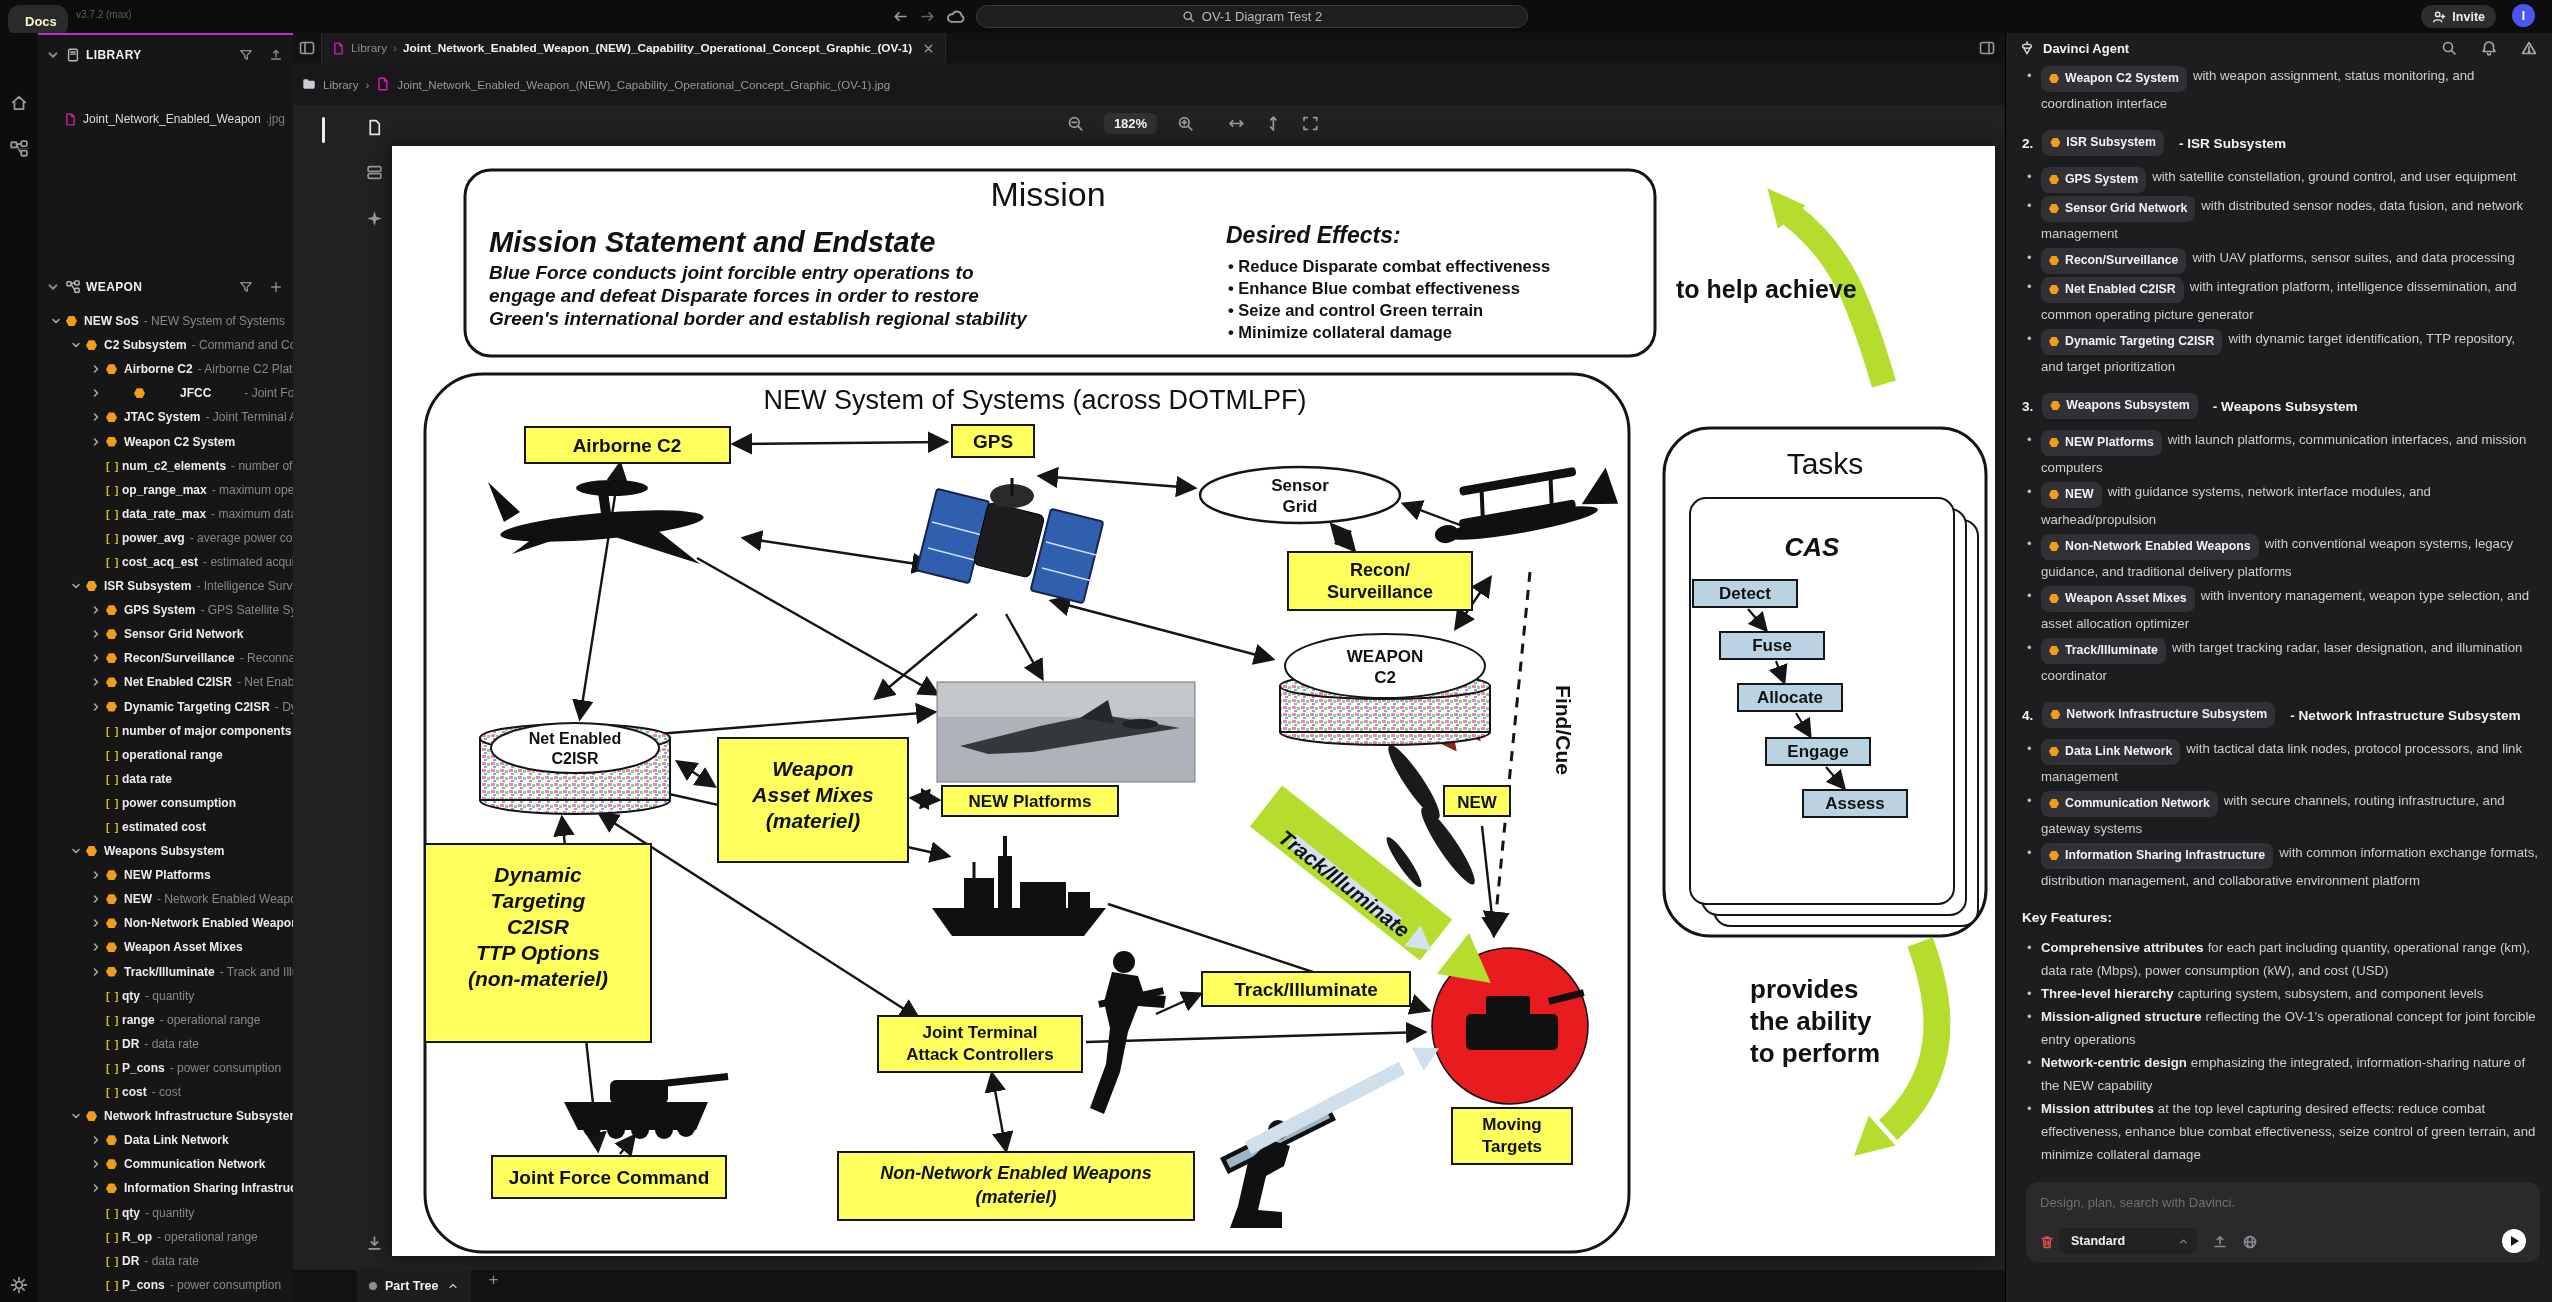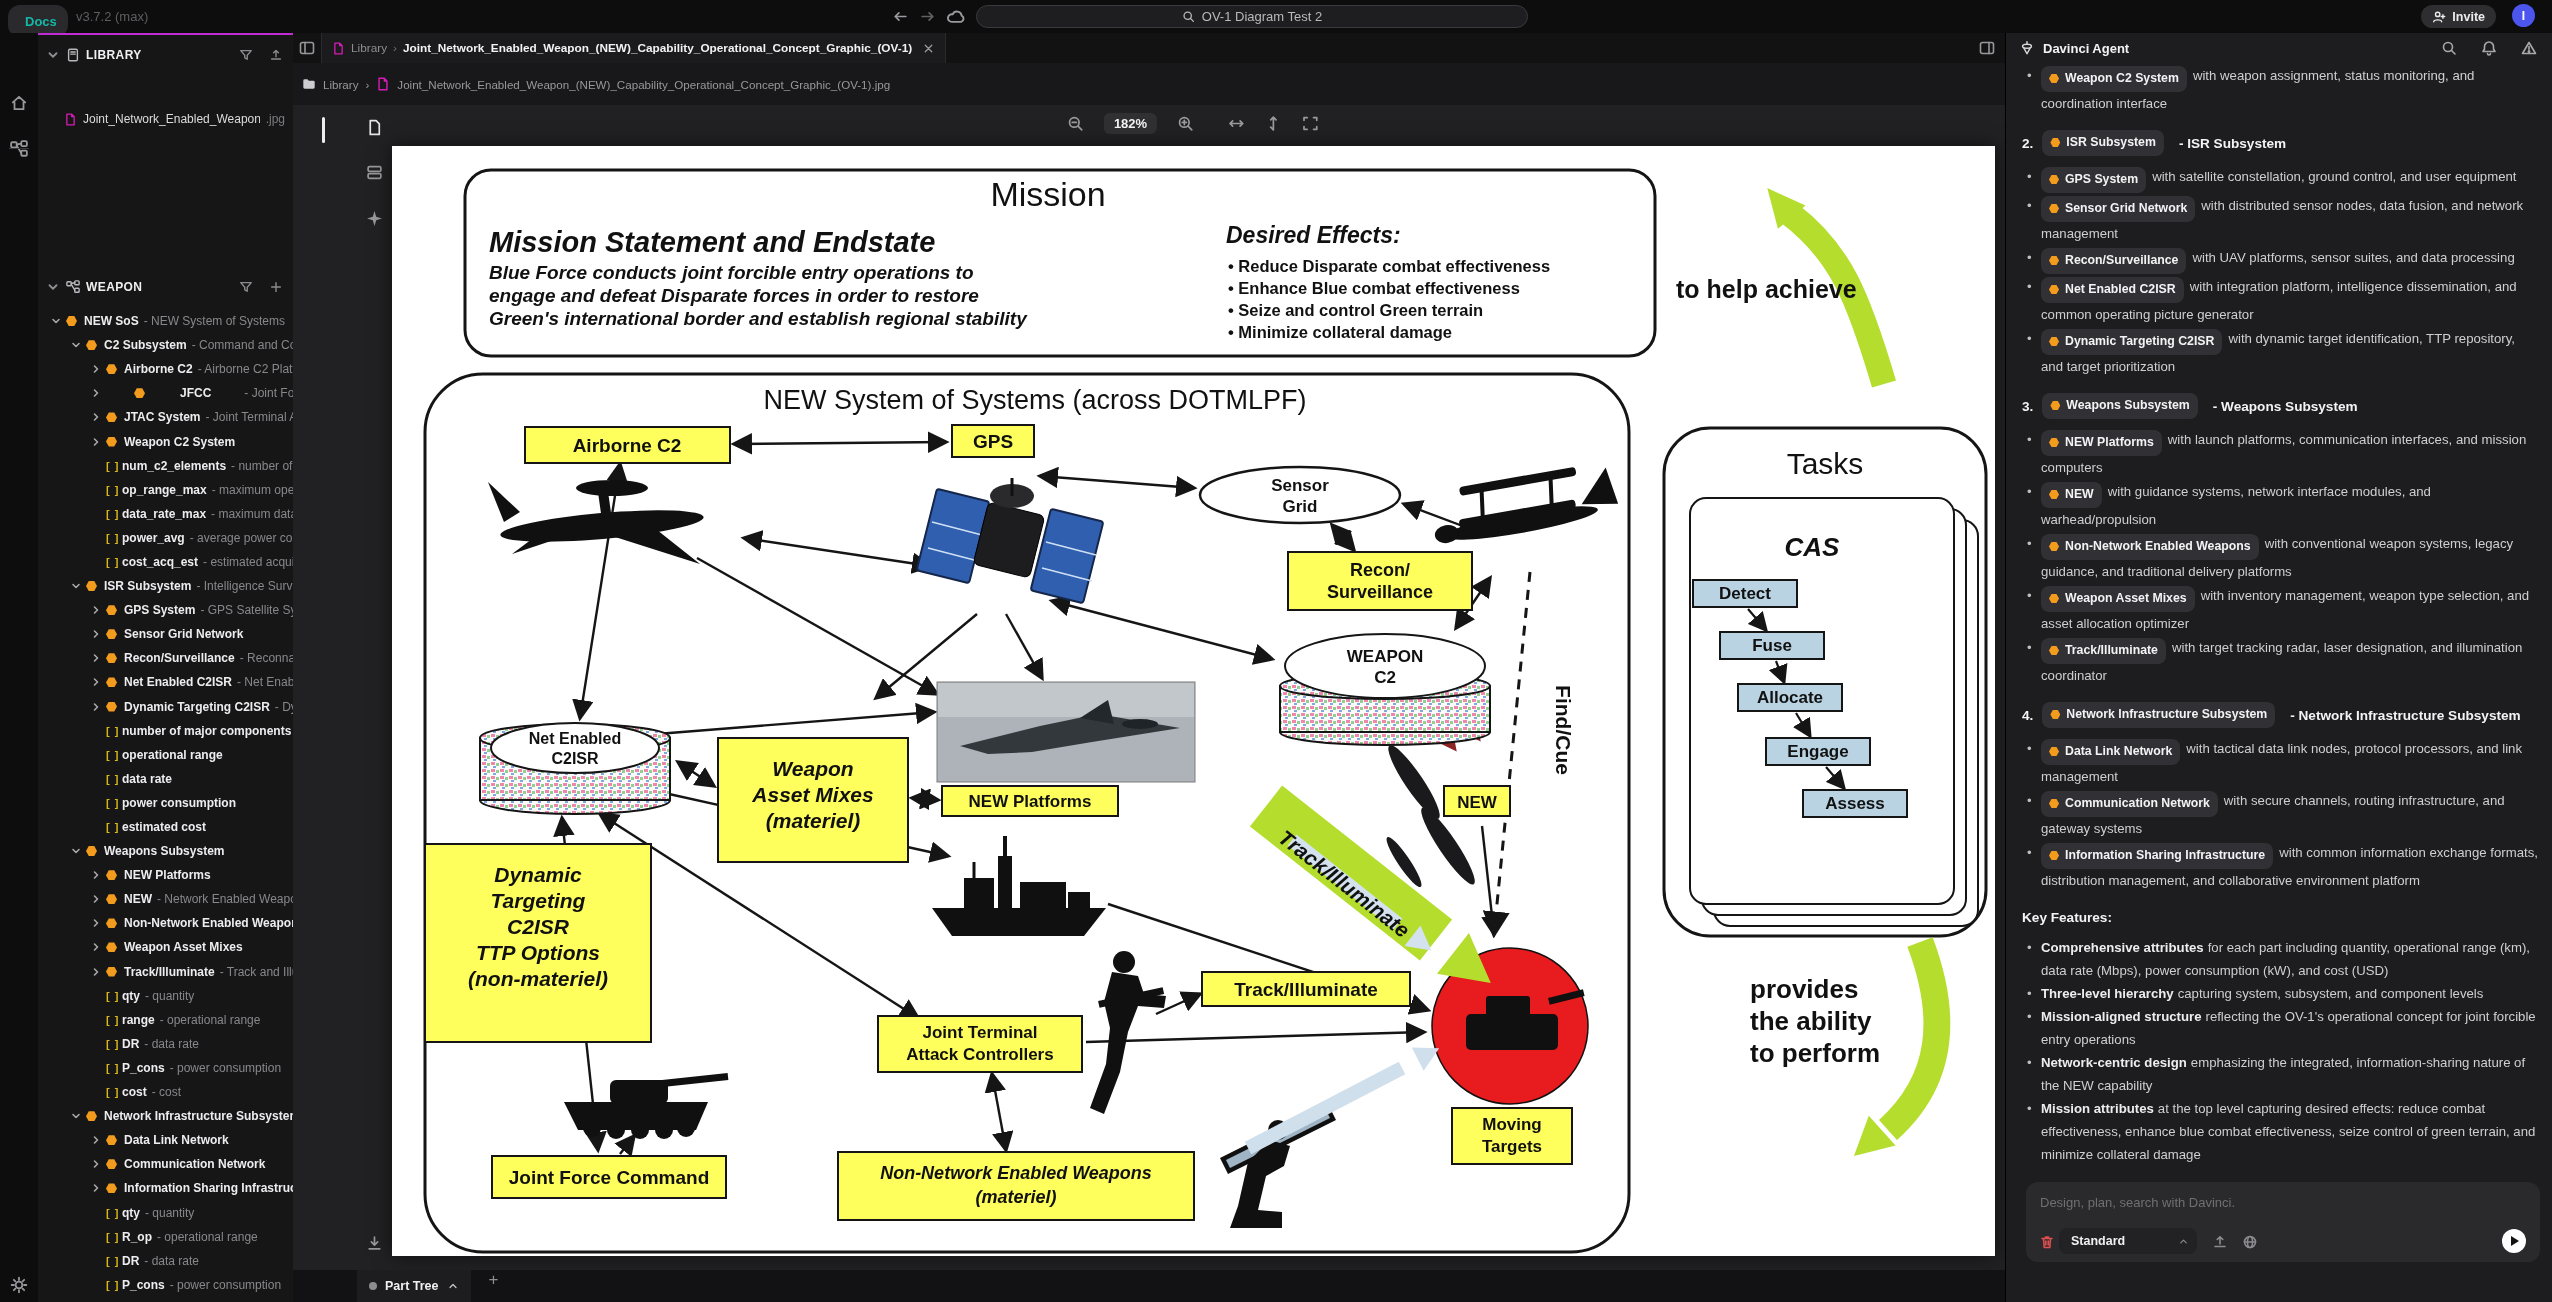--- a/index.html
+++ b/index.html
@@ -4,22 +4,22 @@
 <style>
   * { margin:0; padding:0; box-sizing:border-box; }
   html,body { width:2552px; height:1302px; background:#0d0d0e; overflow:hidden;
               font-family:"Liberation Sans", sans-serif; }
   #app { position:relative; width:2552px; height:1302px; }
   .ic { stroke:currentColor; fill:none; stroke-width:1.6; stroke-linecap:round; stroke-linejoin:round; }
 
   
   #topbar { position:absolute; left:0; top:0; width:2552px; height:33px; background:#0d0d0e; }
   #docs-pill { position:absolute; left:8px; top:5px; height:32px; border-radius:12px; background:#2a2a2c;
-               display:flex; align-items:center; gap:6px; padding:0 11px; color:#14b8a6; font-weight:bold; font-size:13px; }
-  #version { position:absolute; left:76px; top:9px; color:#5e5e62; font-size:13px; }
+               display:flex; align-items:center; gap:6px; padding:0 11px; color:#fef9c3; font-weight:bold; font-size:13px; }
+  #version { position:absolute; left:76px; top:9px; color:#5e5e62; font-size:10px; }
   #nav-cluster { position:absolute; left:892px; top:5px; display:flex; align-items:center; gap:10px; color:#9a9a9e; height:23px; }
   #search-pill { position:absolute; left:976px; top:5px; width:552px; height:23px; background:#1e1e20;
                  border:1px solid #3a3a3e; border-radius:12px; display:flex; align-items:center; justify-content:center;
                  gap:7px; color:#b9b9bd; font-size:13px; }
   #invite-pill { position:absolute; right:56px; top:5px; height:23px; border-radius:12px; background:#2e2e31;
                  display:flex; align-items:center; gap:6px; padding:0 11px; color:#ececee; font-size:12.5px; font-weight:bold; }
   #avatar { position:absolute; right:17px; top:4px; width:23px; height:23px; border-radius:50%;
             background:#4c55ec; color:#fff; font-weight:bold; font-size:12px; display:flex; align-items:center; justify-content:center; }
 
   

